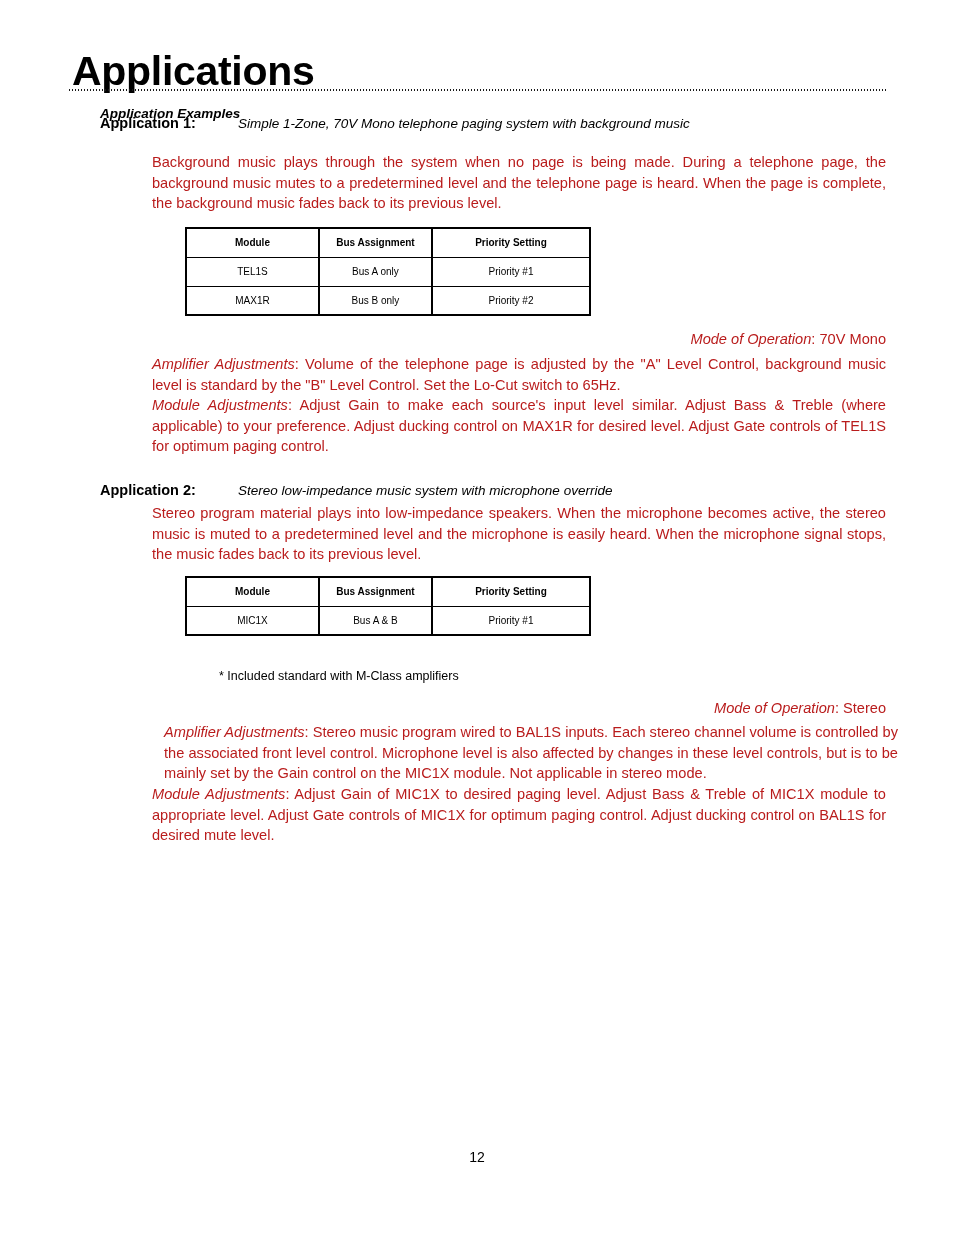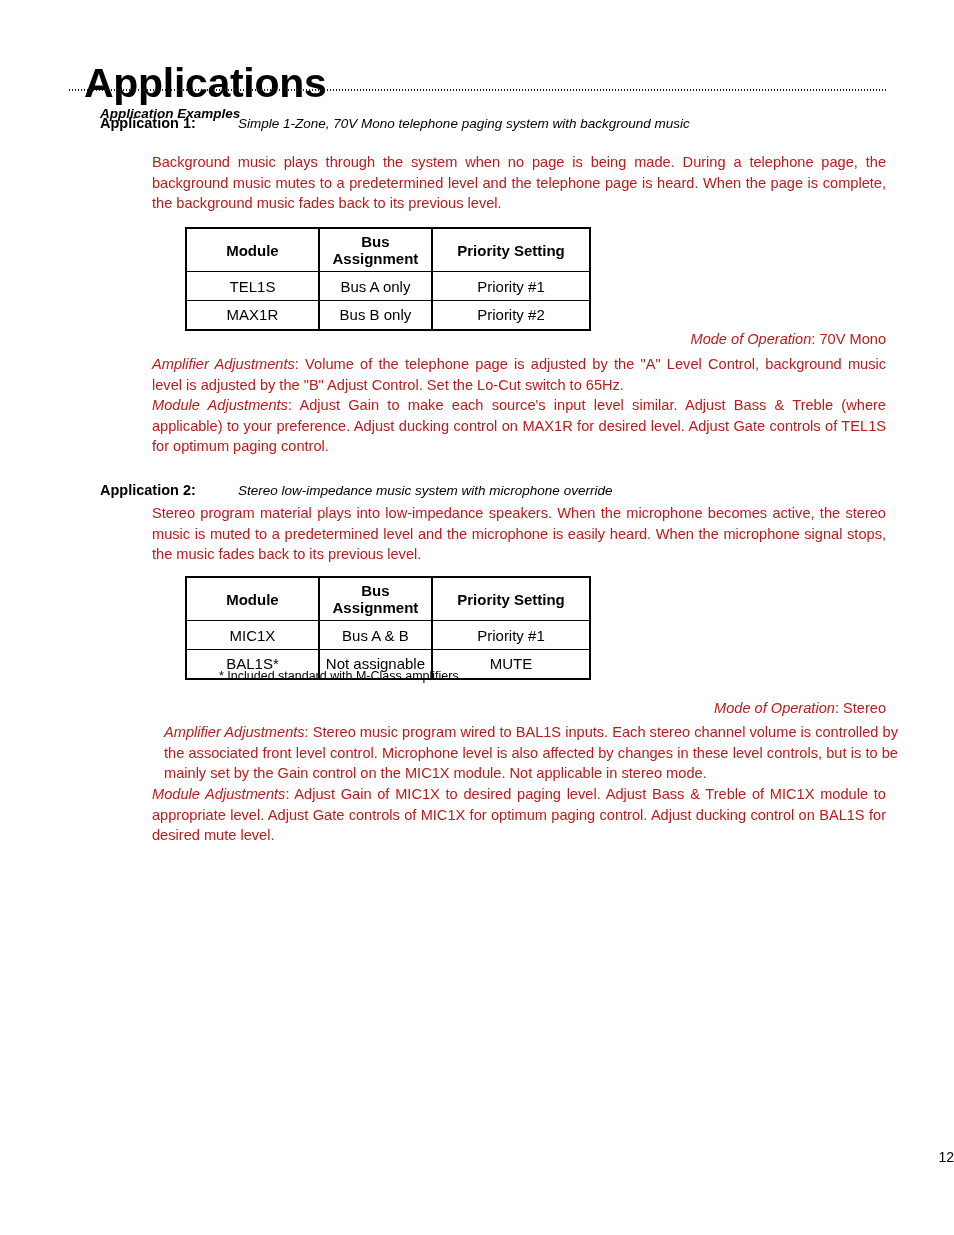--- a/index.html
+++ b/index.html
@@ -17,21 +17,21 @@
   .page { position: relative; width: 954px; height: 1235px; }
 
   
   .title-block { position: absolute; left: 68px; top: 44px; width: 820px; }
   .page-title {
     font-family: "Liberation Sans", sans-serif;
     font-size: 41px;
     font-weight: bold;
     letter-spacing: -0.3px;
     line-height: 46px;
-    margin: 16px;
+    margin: 4px;
     color: #000;
   }
   .title-rule {
     position: absolute;
     left: 68px;
     top: 89px;
     width: 818px;
     height: 2px;
     background-image: radial-gradient(circle, #1a1a1a 0.7px, rgba(255,255,255,0) 1px);
     background-size: 3px 2px;
@@ -83,21 +83,21 @@
     border-collapse: collapse;
     font-family: "Liberation Sans", sans-serif;
     background: #fff;
   }
   .tbl td, .tbl th {
     border-left: 2.5px solid #000;
     border-right: 2.5px solid #000;
     border-top: 1.2px solid #000;
     border-bottom: 1.2px solid #000;
     text-align: center;
-    font-size: 15px;
+    font-size: 10px;
     height: 29px;
     padding: 4px 4px;
   }
   .tbl tr:first-child th { border-top: 2.5px solid #000; font-weight: bold; }
   .tbl tr:last-child td { border-bottom: 2.5px solid #000; }
   .tbl .c0 { width: 127px; }
   .tbl .c1 { width: 108px; }
   .tbl .c2 { width: 151px; }
 
   .tbl-note {
@@ -107,21 +107,21 @@
     font-size: 12.5px;
     white-space: nowrap;
   }
 
   
   .page-num {
     position: absolute;
     left: 0;
     top: 1149px;
     width: 954px;
-    text-align: right;
+    text-align: center;
     font-size: 14px;
     color: #000;
   }
 </style>
 </head>
 <body>
 
 <div class="page">
 
   <div class="title-block">
@@ -157,21 +157,21 @@
         <td class="c2">Priority #2</td>
       </tr>
     </tbody>
       </table>
 
     <div class="para nojust" style="top:329px;">
       <span class="lead">Mode of Operation</span><span>: 70V Mono</span>
     </div>
 
     <div class="para" style="top:354px;">
-      <span class="lead">Amplifier Adjustments</span><span>: Volume of the telephone page is adjusted by the "A" Level Control, background music level is adjusted by the "B" Adjust Control. Set the Lo-Cut switch to 65Hz.</span>
+      <span class="lead">Amplifier Adjustments</span><span>: Volume of the telephone page is adjusted by the "A" Level Control, background music level is standard by the "B" Level Control. Set the Lo-Cut switch to 65Hz.</span>
     </div>
 
     <div class="para" style="top:395px;">
       <span class="lead">Module Adjustments</span><span>: Adjust Gain to make each source's input level similar. Adjust Bass &amp; Treble (where applicable) to your preference. Adjust ducking control on MAX1R for desired level. Adjust Gate controls of TEL1S for optimum paging control.</span>
     </div>
 
     <div class="app-head" style="top:481px;">
       <span class="app-num">Application 2:</span><span class="app-desc">Stereo low-impedance music system with microphone override</span>
     </div>
 
@@ -182,25 +182,20 @@
           <tr>
         <th class="c0">Module</th>
         <th class="c1">Bus Assignment</th>
         <th class="c2">Priority Setting</th>
       </tr>
       <tr>
         <td class="c0">MIC1X</td>
         <td class="c1">Bus A &amp; B</td>
         <td class="c2">Priority #1</td>
       </tr>
-      <tr>
-        <td class="c0">BAL1S*</td>
-        <td class="c1">Not assignable</td>
-        <td class="c2">MUTE</td>
-      </tr>
     </tbody>
       </table>
 
     <div class="tbl-note" style="top:669px;">* Included standard with M-Class amplifiers</div>
 
     <div class="para nojust" style="top:698px;">
       <span class="lead">Mode of Operation</span><span>: Stereo</span>
     </div>
 
     <div class="para" style="top:722px;margin-left:12px;">

